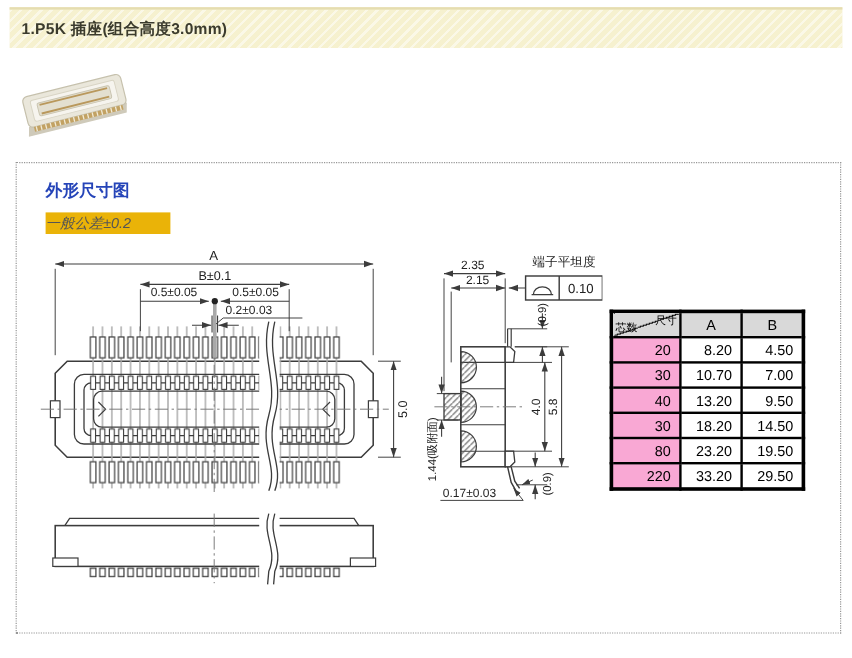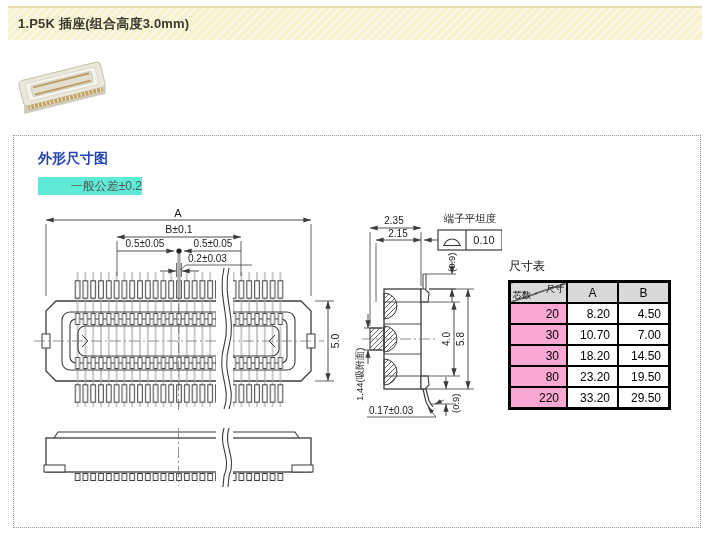--- a/index.html
+++ b/index.html
@@ -12,21 +12,21 @@
        border-top:2px solid #e5ddb0;display:flex;align-items:center;}
   .hdr-title{font-size:13px;font-weight:bold;color:#3b3b2d;padding-left:10px;letter-spacing:.2px;}
 
   
   .photo{position:absolute;left:10px;top:54px;width:104px;height:62px;}
 
   
   .panel{position:absolute;left:13px;top:135px;right:9px;bottom:20px;border:1px dotted #979797;background:#fff;}
   .panel-title{position:absolute;left:24px;top:14px;font-size:14px;font-weight:bold;color:#2544b8;}
   .tol-chip{position:absolute;left:24px;top:41px;width:104px;height:18px;line-height:18px;
-            background:#5eead4;color:#555;font-size:12px;text-align:right;}
+            background:#eab308;color:#555;font-size:12px;text-align:left;font-style:italic;}
 
   
   .draw{position:absolute;left:18px;top:70px;}
   svg text{fill:#222;font-family:"Liberation Sans",sans-serif;}
 
   
   .tbl-wrap{position:absolute;left:494px;top:122px;}
   .tbl-title{font-size:12px;color:#111;margin:0 0 5px 1px;}
   table.sz{border-collapse:collapse;border:3px solid #000;font-size:12px;}
   table.sz td{border:2px solid #000;text-align:right;padding:1px 7px 1px 2px;height:17px;min-width:40px;color:#000;}
@@ -242,21 +242,20 @@
         <text transform="translate(331,195) rotate(-90)" text-anchor="start" font-size="9.5">1.44(吸附面)</text>
 
         <text x="337" y="208" text-anchor="start" font-size="10">0.17±0.03</text>
         <line x1="335" y1="211" x2="404" y2="211" stroke="#3c3c3c" stroke-width="0.8"></line>
         <line x1="404" y1="211" x2="396" y2="201" stroke="#3c3c3c" stroke-width="0.8" marker-end="url(#ae)"></line>
         <line x1="412" y1="194" x2="403" y2="198" stroke="#3c3c3c" stroke-width="0.8" marker-end="url(#ae)"></line>
       </g>
     </svg>
 
     <div class="tbl-wrap">
-      <div class="tbl-title">尺寸表</div>
       <table class="sz">
         <tbody>
           <tr>
             <td class="corner">
               <span class="tr">尺寸</span>
               <span class="bl">芯数</span>
             </td>
             <td class="colhead">A</td>
             <td class="colhead">B</td>
           </tr>
@@ -264,20 +263,25 @@
             <td class="rowhead">20</td>
             <td>8.20</td>
             <td>4.50</td>
           </tr>
           <tr>
             <td class="rowhead">30</td>
             <td>10.70</td>
             <td>7.00</td>
           </tr>
           <tr>
+            <td class="rowhead">40</td>
+            <td>13.20</td>
+            <td>9.50</td>
+          </tr>
+          <tr>
             <td class="rowhead">30</td>
             <td>18.20</td>
             <td>14.50</td>
           </tr>
           <tr>
             <td class="rowhead">80</td>
             <td>23.20</td>
             <td>19.50</td>
           </tr>
           <tr>

